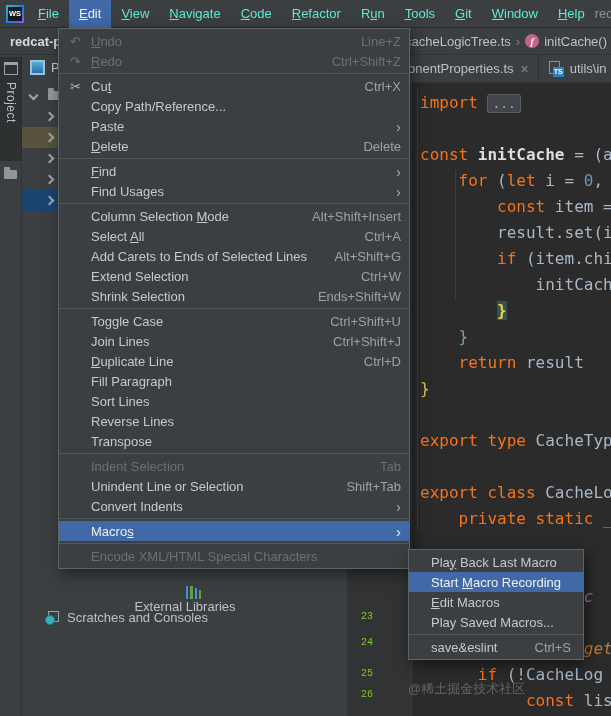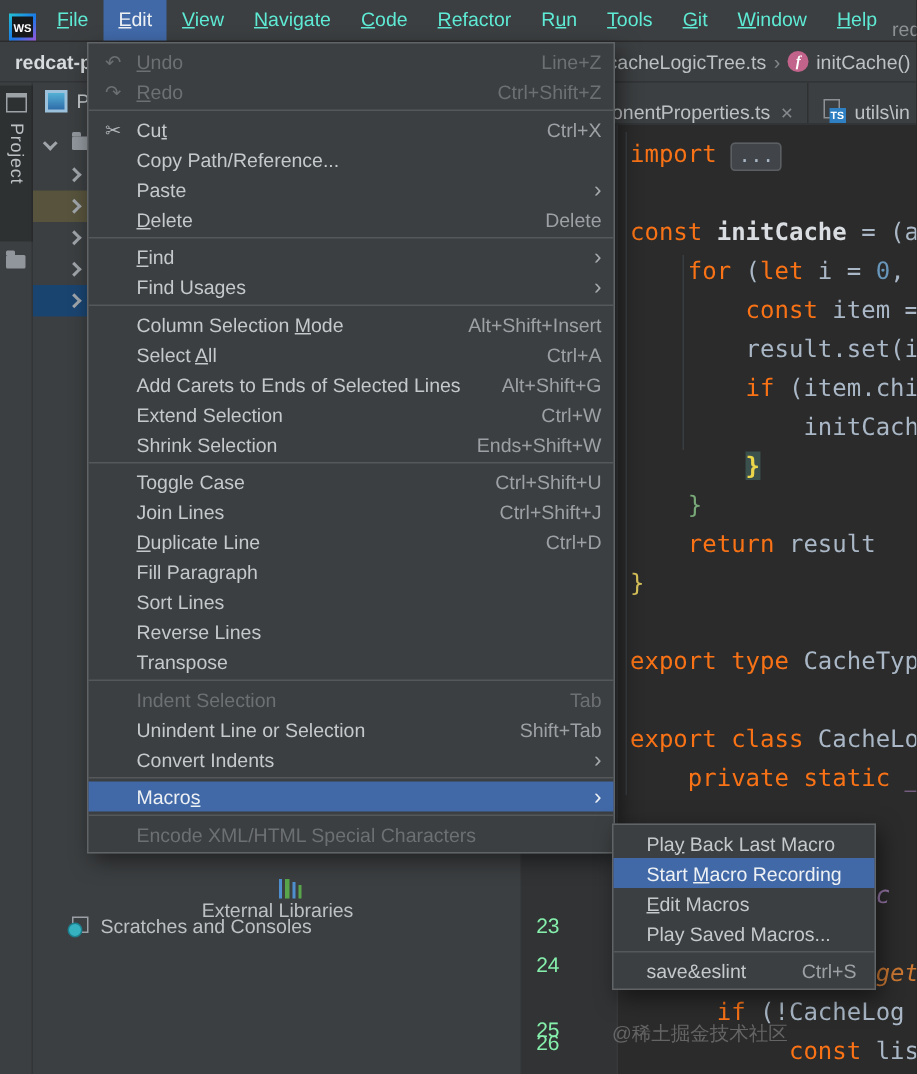--- a/index.html
+++ b/index.html
@@ -2,21 +2,21 @@
 <html><head>
 <meta charset="utf-8">
 <style>
   html,body{margin:0;padding:0}
   body{position:relative;width:611px;height:716px;overflow:hidden;background:#2b2b2b;
        font-family:"Liberation Sans",sans-serif;font-size:13px;color:#bdc1c4}
   u{text-decoration:underline;text-underline-offset:1px}
 
   
   #menubar{position:absolute;left:0;top:0;width:611px;height:28px;background:#3c3f41;
-           display:flex;align-items:flex-end;border-bottom:1px solid #292b2c;box-sizing:border-box;z-index:5}
+           display:flex;align-items:center;border-bottom:1px solid #292b2c;box-sizing:border-box;z-index:5}
   .logo{width:18px;height:18px;margin:0 4px 0 6px;flex:none;position:relative;
         background:linear-gradient(135deg,#24c1d2 0%,#1a78e8 55%,#9a55d8 100%)}
   .logo-in{position:absolute;inset:2px;background:#17181a;display:flex;align-items:center;
            justify-content:center;font-size:7.5px;font-weight:bold;color:#fff}
   .mb-item{padding:0 10px;height:28px;line-height:27px;color:#5eead4;white-space:nowrap}
   .mb-item.active{background:#4169a8;color:#eef1f4}
   #mb-right{margin-left:auto;color:#8e9194;white-space:nowrap;overflow:hidden;width:84px;flex:none}
 
   
   #navbar{position:absolute;left:0;top:28px;width:611px;height:27px;background:#3c3f41;
@@ -61,32 +61,32 @@
   .lib-icon i:nth-child(4){height:9px;background:#58a54b}
   .scr-icon{width:14px;height:13px;margin:0 7px 0 24px;position:relative;flex:none}
   .scr-icon::before{content:"";position:absolute;left:2px;top:0;right:1px;bottom:2px;border:1px solid #9aa0a5}
   .scr-icon::after{content:"";position:absolute;left:-1px;bottom:-1px;width:8px;height:8px;border-radius:50%;
                    background:#35b1c0;border:1px solid #1d7f8d}
 
   
   #editor{position:absolute;left:348px;top:55px;right:0;bottom:0;background:#2b2b2b}
   #tabbar{position:absolute;left:0;top:0;right:0;height:28px;background:#3c3f41;
           border-bottom:1px solid #323537;display:flex;box-sizing:border-box}
-  .tab{display:flex;align-items:flex-end;height:100%;padding:0 9px;border-right:1px solid #2e3132;
+  .tab{display:flex;align-items:center;height:100%;padding:0 9px;border-right:1px solid #2e3132;
        color:#bdc1c4;white-space:nowrap;box-sizing:border-box}
   .tab1{padding-left:60px}
   .tab-close{margin-left:7px;color:#868a8e;font-size:14px;line-height:1}
   .ts-icon{width:16px;height:16px;position:relative;margin-right:6px;flex:none}
   .ts-icon::before{content:"";position:absolute;left:1px;top:0;width:9px;height:11px;border:1px solid #8d9196}
   .ts-badge{position:absolute;right:0;bottom:0;width:11px;height:10px;background:#2f80c2;color:#fff;
             font-size:7px;font-weight:bold;display:flex;align-items:center;justify-content:center}
   #gutter{position:absolute;left:0;top:28px;width:64px;bottom:0;background:#313335;
           border-right:1px solid #37393b;box-sizing:border-box}
-  .gn{position:absolute;right:38px;height:26px;line-height:26px;color:#86efac;
-      font-family:Liberation Sans, sans-serif;font-size:14px}
+  .gn{position:absolute;right:38px;height:26px;line-height:26px;color:#84cc16;
+      font-family:Liberation Mono, monospace;font-size:10px}
   #code{position:absolute;left:64px;top:28px;right:0;bottom:0;padding:7px 0 0 8px;overflow:hidden}
   .cl{height:26px;line-height:26px;white-space:pre;font-family:"DejaVu Sans Mono",monospace;
       font-size:16px;color:#a9b7c6}
   .tk-kw{color:#f97316}
   .tk-kwi{color:#cc7832;font-style:italic}
   .tk-fn{color:#dadee2;font-weight:bold}
   .tk-pl{color:#a9b7c6}
   .tk-num{color:#6897bb}
   .tk-field{color:#9876aa;font-style:italic}
   .tk-fold{background:#41454a;border:1px solid #5c5f61;border-radius:3px;padding:1px 4px;
@@ -211,21 +211,21 @@
     <div class="tab">
       <span class="ts-icon">
         <span class="ts-badge">TS</span>
       </span>
       <span>utils\in</span>
     </div>
   </div>
   <div id="gutter">
       <div class="gn" style="top: 521px;">23</div>
       <div class="gn" style="top: 547px;">24</div>
-      <div class="gn" style="top: 590px;">25</div>
+      <div class="gn" style="top: 578px;">25</div>
       <div class="gn" style="top: 599px;">26</div>
     </div>
   <div id="code">
       <div class="cl"><span class="tk-kw">import </span><span class="tk-fold">...</span></div>
       <div class="cl"></div>
       <div class="cl"><span class="tk-kw">const </span><span class="tk-fn">initCache</span><span class="tk-pl"> = (arr</span></div>
       <div class="cl"><span class="tk-pl">    </span><span class="tk-kw">for</span><span class="tk-pl"> (</span><span class="tk-kw">let</span><span class="tk-pl"> i = </span><span class="tk-num">0</span><span class="tk-pl">, l</span></div>
       <div class="cl"><span class="tk-pl">        </span><span class="tk-kw">const </span><span class="tk-pl">item = </span></div>
       <div class="cl"><span class="tk-pl">        result.set(it</span></div>
       <div class="cl"><span class="tk-pl">        </span><span class="tk-kw">if</span><span class="tk-pl"> (item.chil</span></div>

